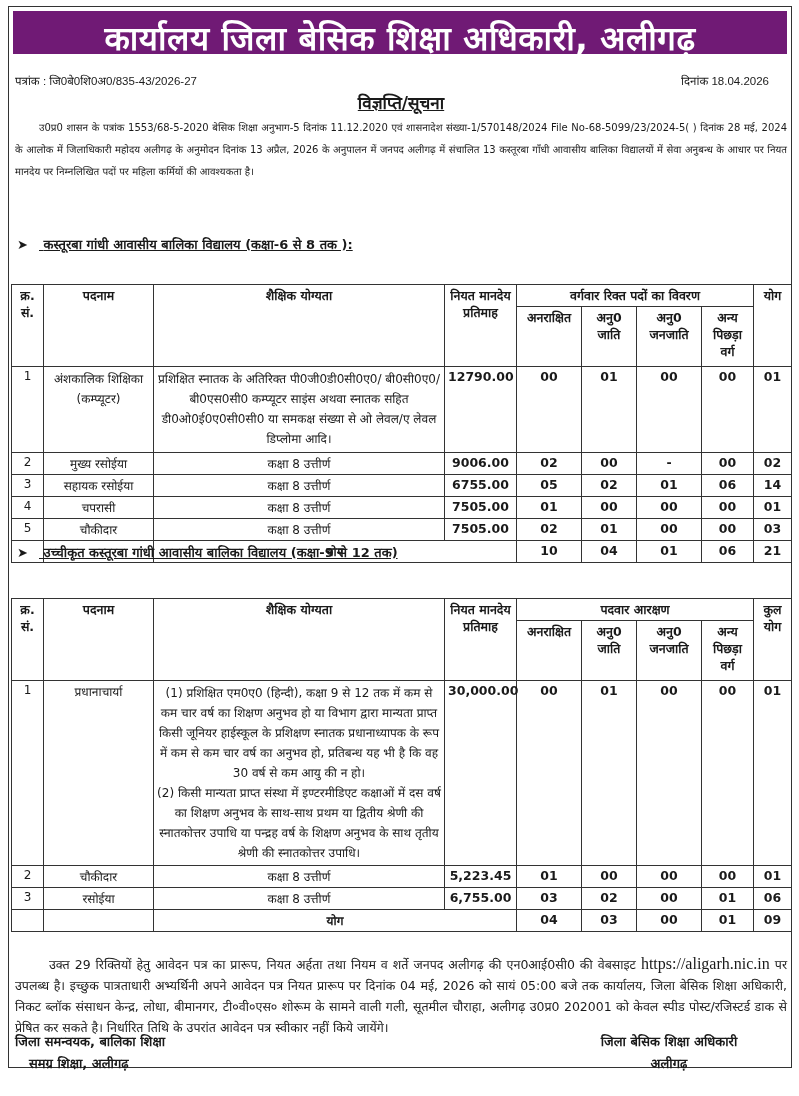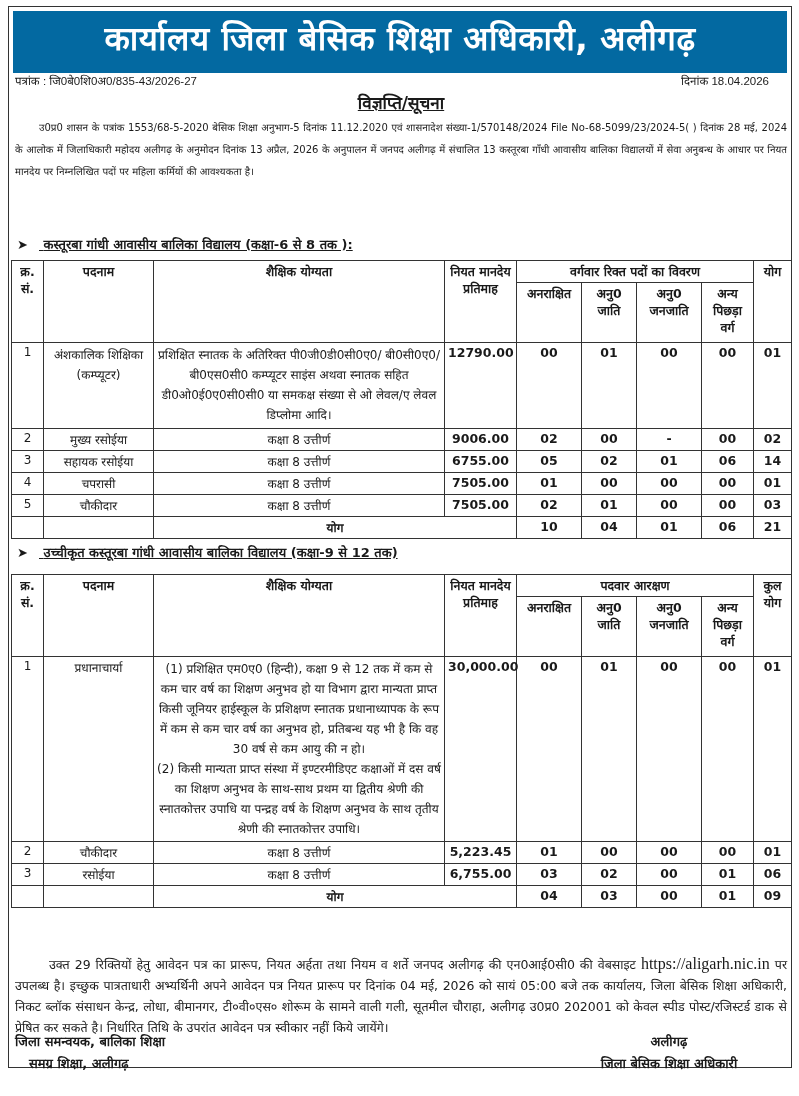--- a/index.html
+++ b/index.html
@@ -4,22 +4,22 @@
 <style>
   * { box-sizing: border-box; margin: 0; padding: 0; }
   html, body { width: 799px; height: 1096px; background: #ffffff; overflow: hidden; }
   body { font-family: "DejaVu Sans", "Liberation Sans", sans-serif; color: #1a1a1a; position: relative; }
 
   .page {
     position: absolute; left: 8px; top: 6px; width: 784px; height: 1062px;
     border: 1.5px solid #333;
   }
   .banner {
-    position: absolute; left: 4px; top: 4px; width: 774px; height: 62px;
-    background: #0369a1; color: #fff; text-align: center;
+    position: absolute; left: 4px; top: 4px; width: 774px; height: 43px;
+    background: #701a75; color: #fff; text-align: center;
     font-size: 33px; font-weight: bold; line-height: 55px; letter-spacing: 0.5px;
   }
   .ref-row {
     position: absolute; left: 6px; top: 66px; width: 770px; height: 18px;
     font-size: 11.5px; font-family: "Liberation Sans", sans-serif;
   }
   .ref-row .left { position: absolute; left: 0; top: 0; }
   .ref-row .right { position: absolute; right: 16px; top: 0; }
   .notice-title {
     position: absolute; left: 0; width: 784px; top: 84px; text-align: center;
@@ -31,20 +31,21 @@
   }
   .section-heading {
     position: absolute; left: 8px; font-size: 13px; font-weight: bold; text-decoration: underline;
   }
   .section-heading .arrow { display: inline-block; width: 22px; font-size: 13px; }
 
   table.grid {
     position: absolute; left: 2px; width: 780px;
     border-collapse: collapse; table-layout: fixed;
     font-size: 12px;
+    margin-top: 24px;
   }
   table.grid td, table.grid th {
     border: 1px solid #333; padding: 2px 3px; vertical-align: top; text-align: center;
     font-weight: normal;
   }
   table.grid th { font-weight: bold; font-size: 12.5px; }
   table.grid td.qual { font-size: 12px; line-height: 20px; }
   table.grid tr.total td { font-weight: bold; }
   table.grid td.num { font-family: "DejaVu Sans", sans-serif; font-size: 12.5px; font-weight: bold; }
 
@@ -259,17 +260,17 @@
 
   <p class="closing">
     <span>उक्त 29 रिक्तियों हेतु आवेदन पत्र का प्रारूप, नियत अर्हता तथा नियम व शर्ते जनपद अलीगढ़ की एन0आई0सी0 की वेबसाइट </span><span class="url">https://aligarh.nic.in</span><span> पर उपलब्ध है। इच्छुक पात्रताधारी अभ्यर्थिनी अपने आवेदन पत्र नियत प्रारूप पर दिनांक 04 मई, 2026 को सायं 05:00 बजे तक कार्यालय, जिला बेसिक शिक्षा अधिकारी, निकट ब्लॉक संसाधन केन्द्र, लोधा, बीमानगर, टी०वी०एस० शोरूम के सामने वाली गली, सूतमील चौराहा, अलीगढ़ उ0प्र0 202001 को केवल स्पीड पोस्ट/रजिस्टर्ड डाक से प्रेषित कर सकते है। निर्धारित तिथि के उपरांत आवेदन पत्र स्वीकार नहीं किये जायेंगे।</span>
   </p>
 
   <div class="sig-left">
     <div>जिला समन्वयक, बालिका शिक्षा</div>
     <div>समग्र शिक्षा, अलीगढ़</div>
   </div>
   <div class="sig-right">
+    <div>जिला बेसिक शिक्षा अधिकारी</div>
     <div>अलीगढ़</div>
-    <div>जिला बेसिक शिक्षा अधिकारी</div>
   </div>
 
 </div>
 
 </body></html>

